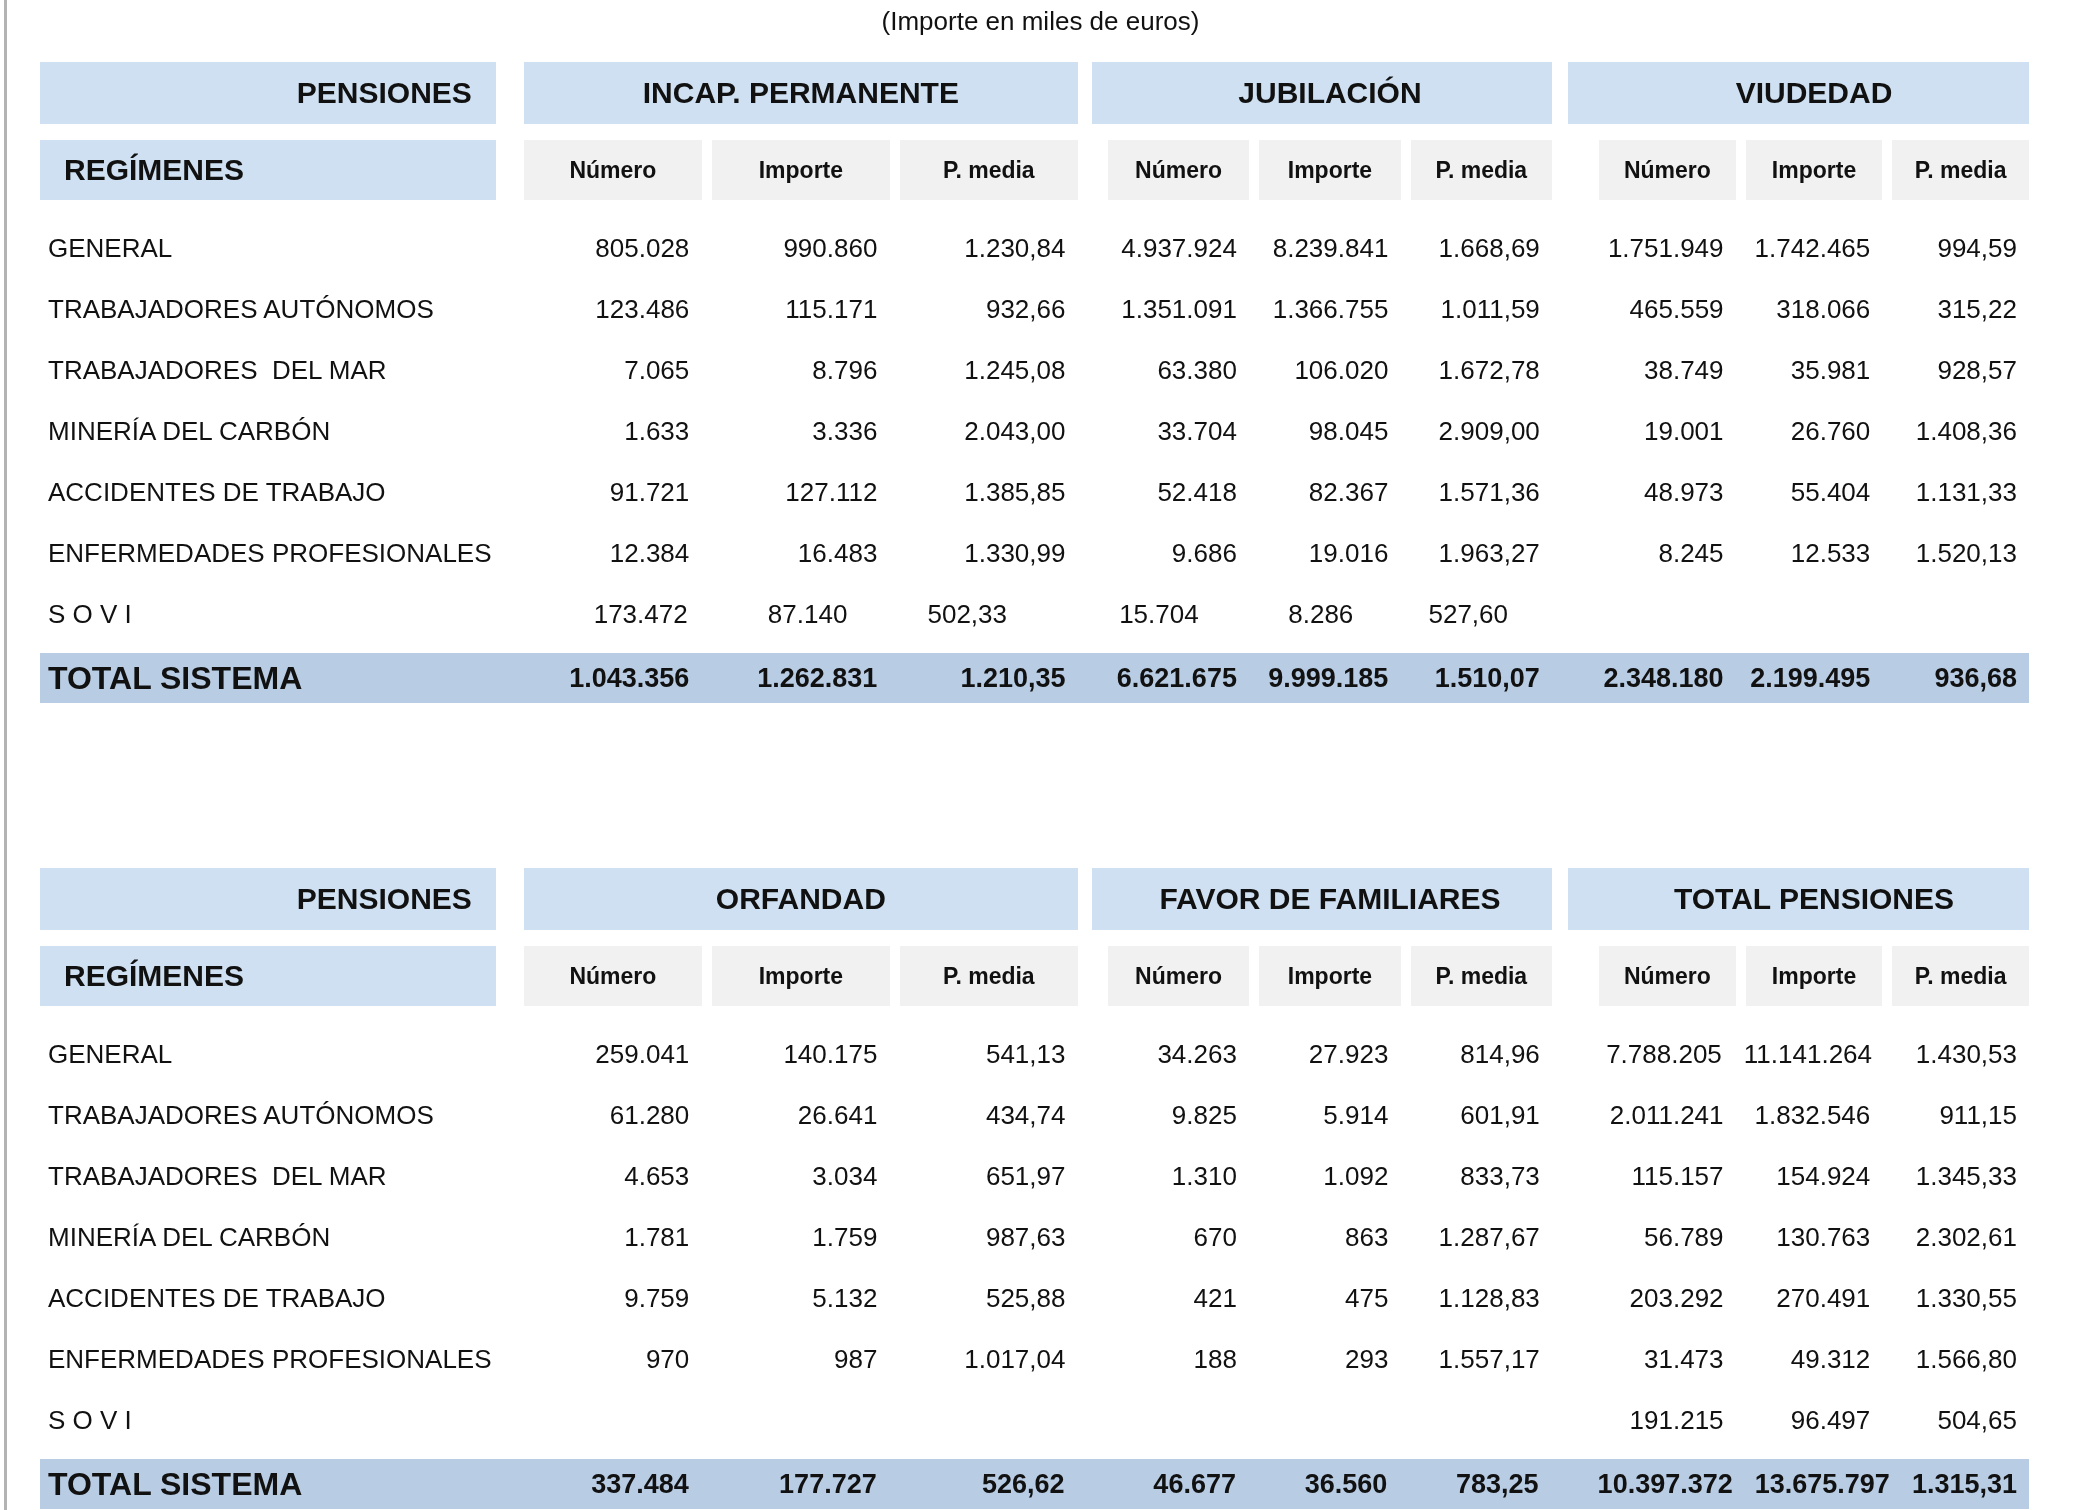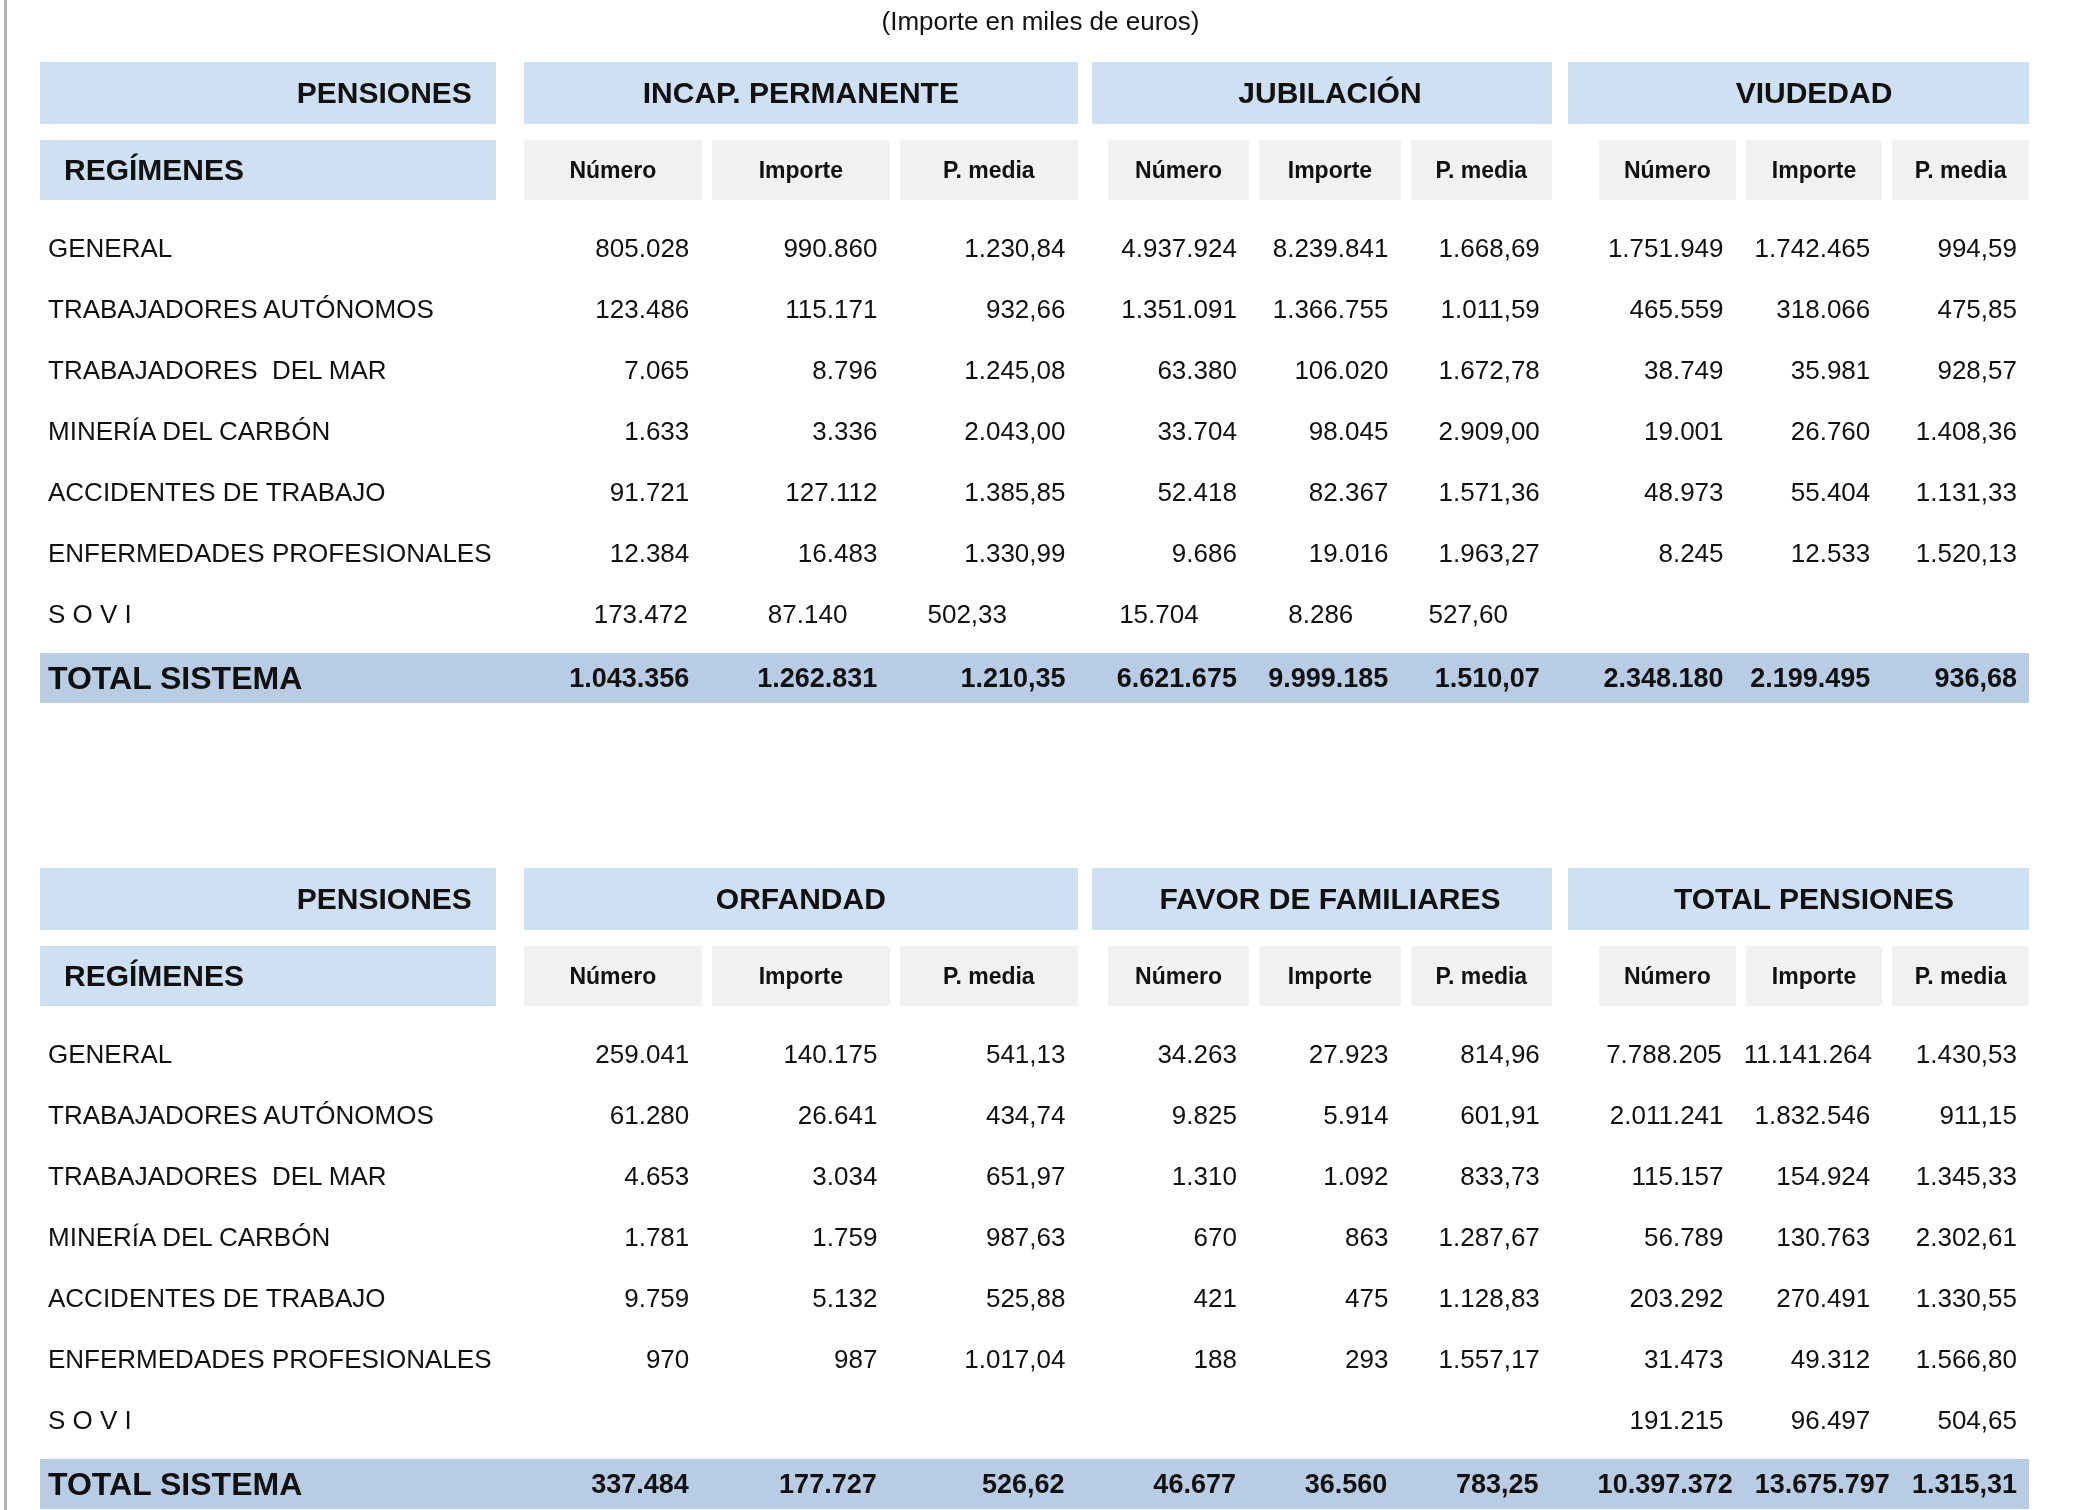--- a/index.html
+++ b/index.html
@@ -130,21 +130,21 @@
           <div class="dcell">932,66</div>
         </div>
         <div class="dgroup g1">
           <div class="dcell">1.351.091</div>
           <div class="dcell">1.366.755</div>
           <div class="dcell">1.011,59</div>
         </div>
         <div class="dgroup g2">
           <div class="dcell">465.559</div>
           <div class="dcell">318.066</div>
-          <div class="dcell">475,85</div>
+          <div class="dcell">315,22</div>
         </div>
       </div>
       <div class="data-row">
         <div class="rlabel">TRABAJADORES  DEL MAR</div>
         <div class="dgroup g0">
           <div class="dcell">7.065</div>
           <div class="dcell">8.796</div>
           <div class="dcell">1.245,08</div>
         </div>
         <div class="dgroup g1">

